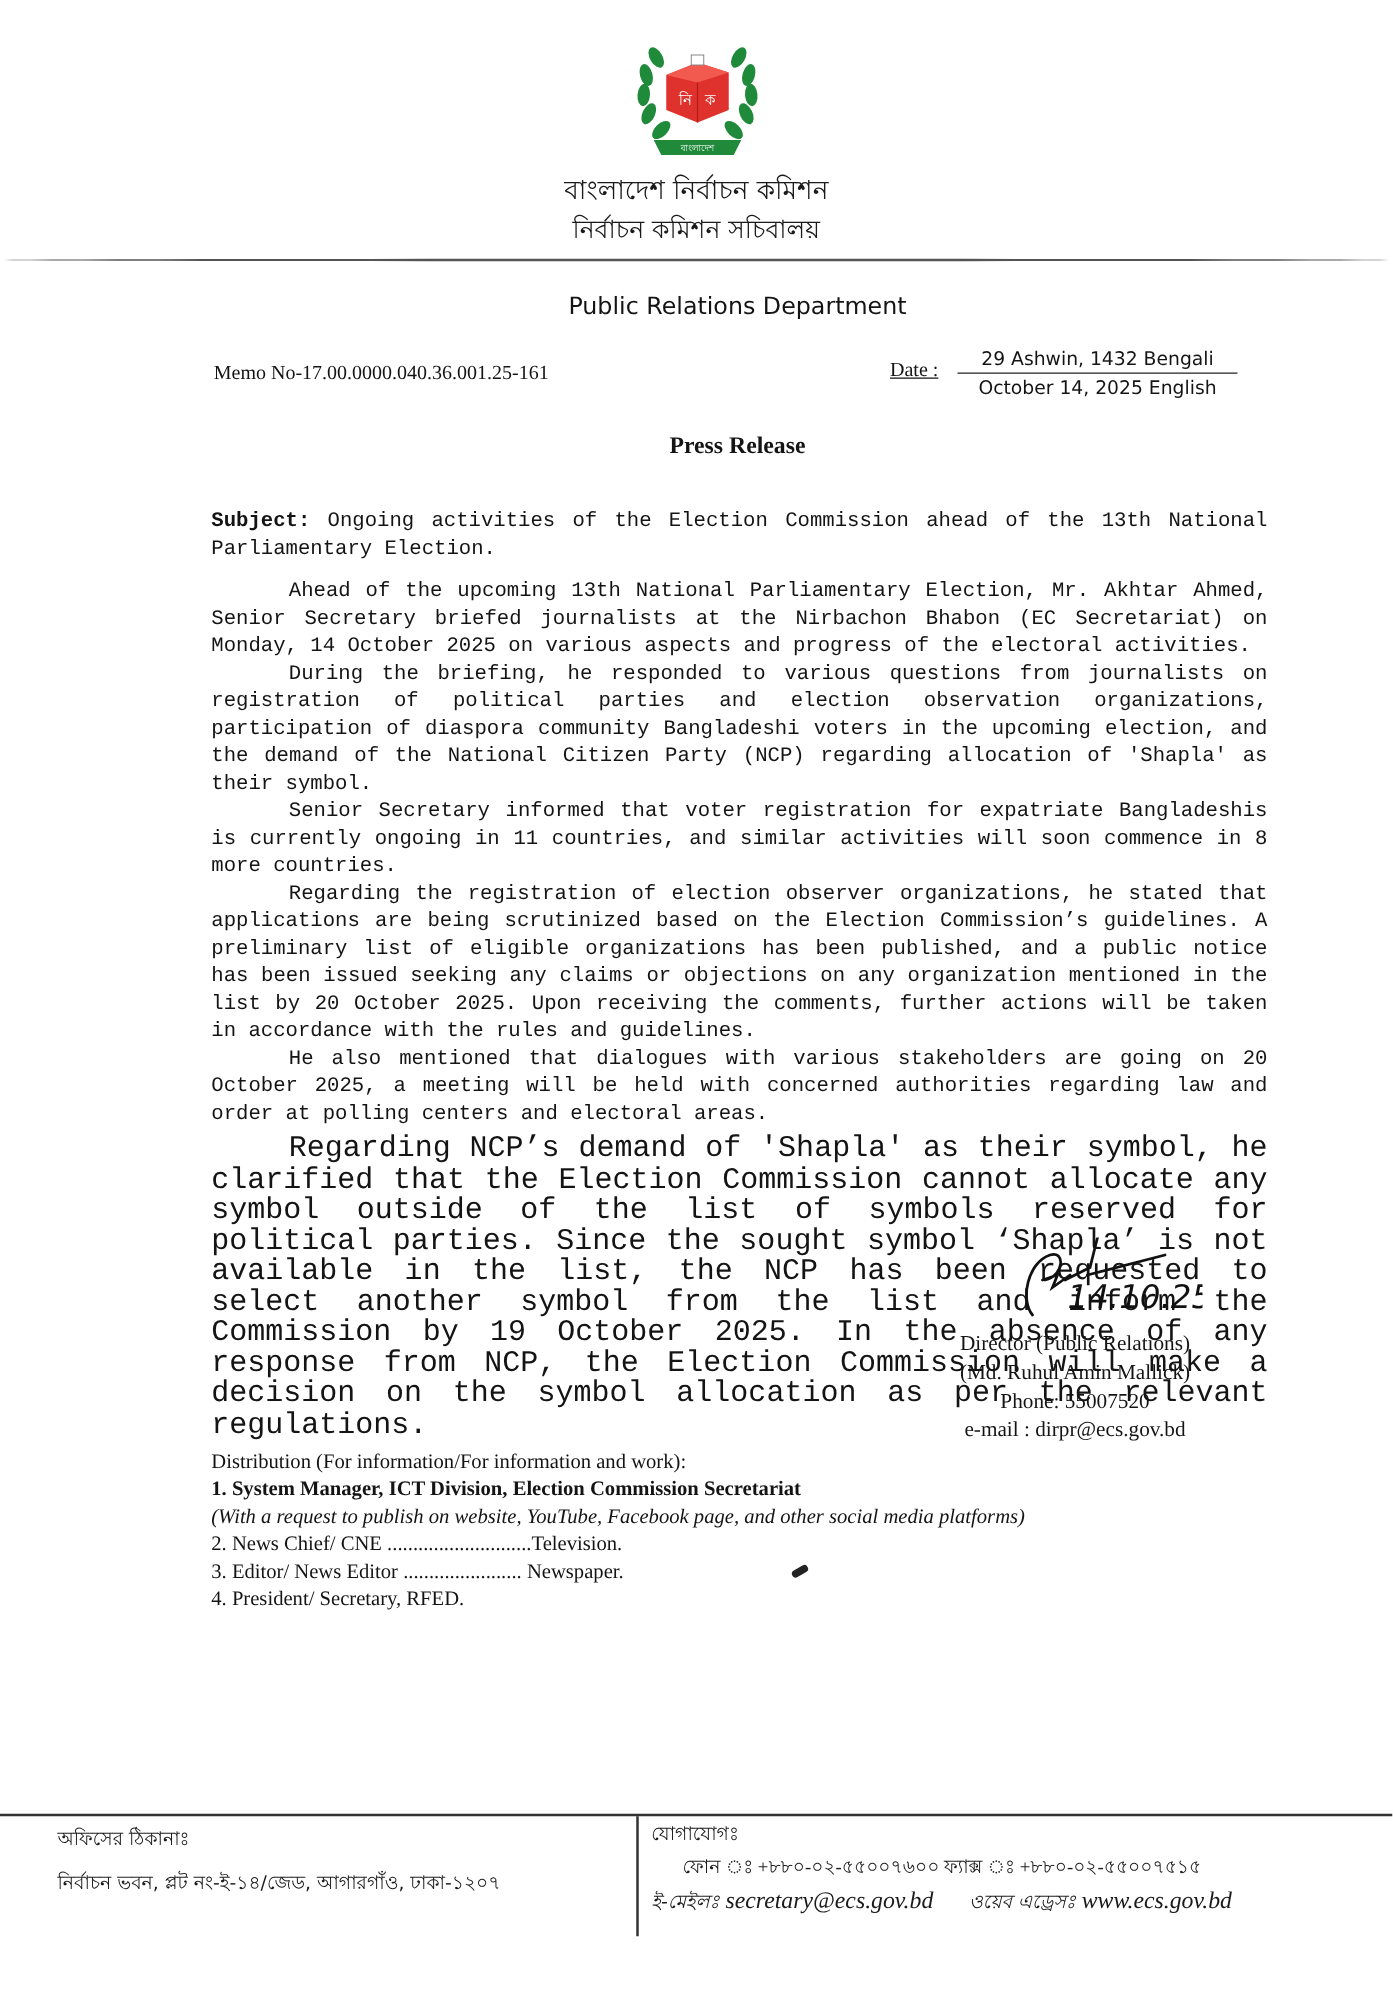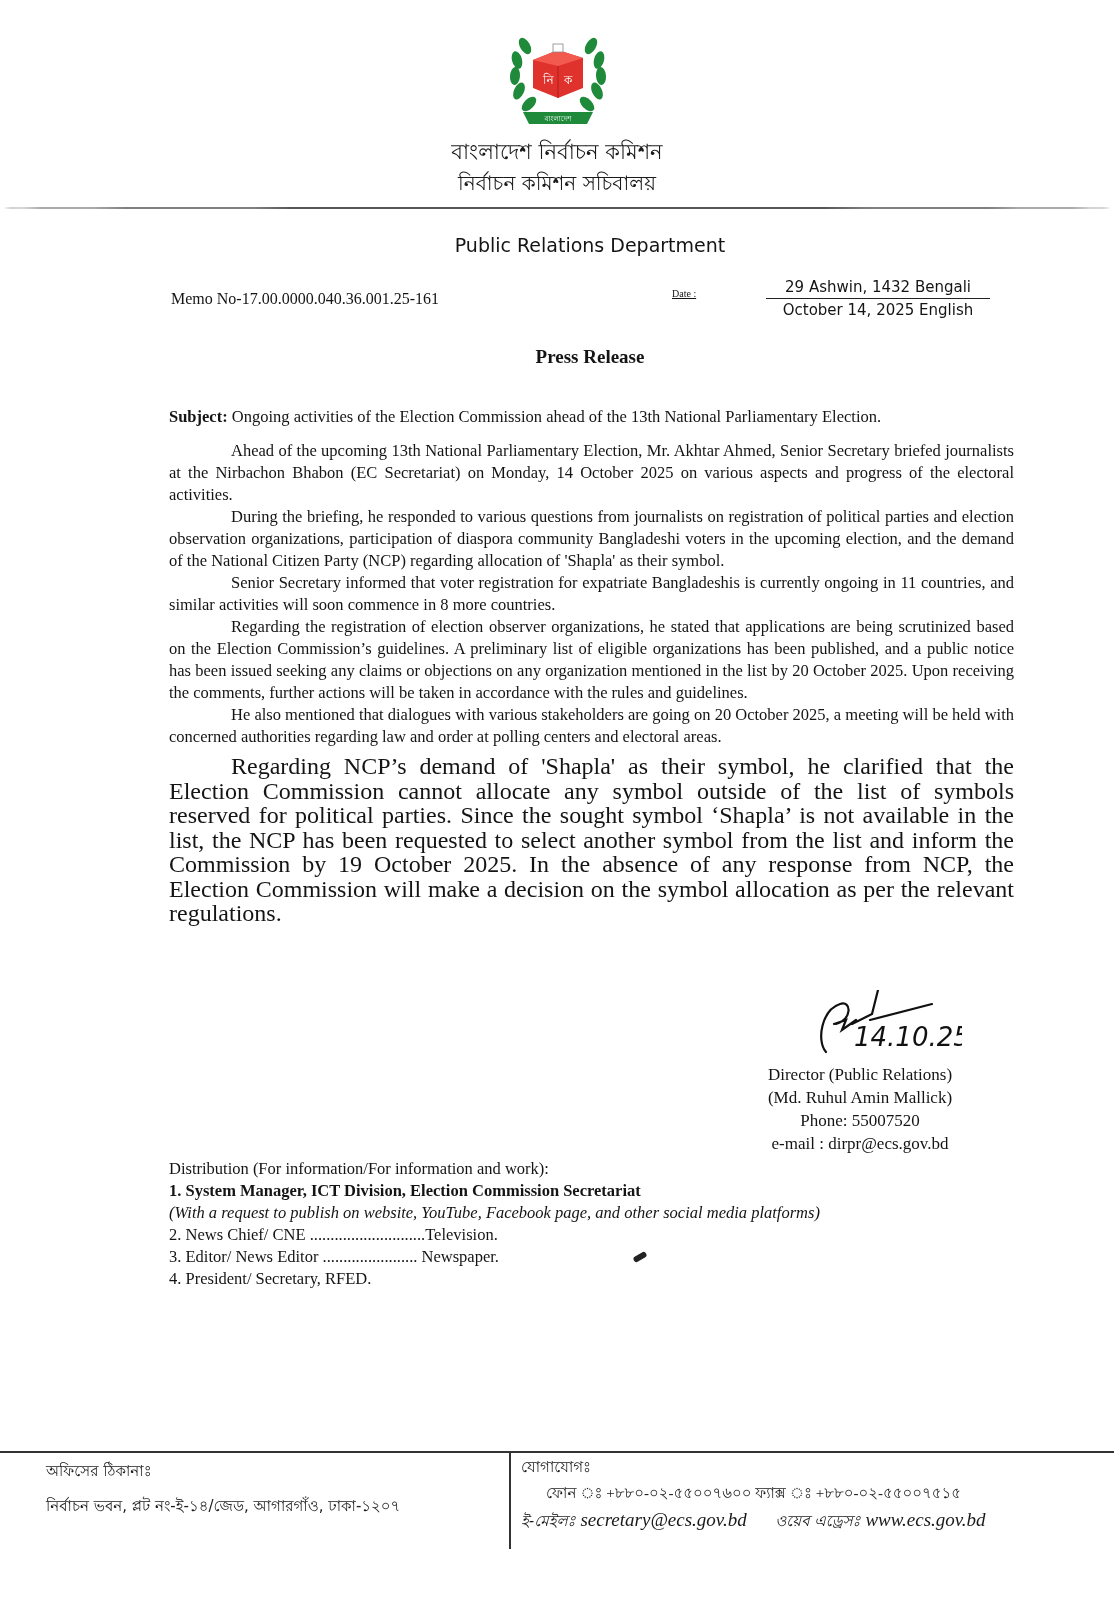--- a/index.html
+++ b/index.html
@@ -6,27 +6,27 @@
   body { width:1114px; height:1600px; position:relative; overflow:hidden; color:#141414;
          font-family:"Liberation Serif", serif; }
   .abs { position:absolute; }
   .logo { left:503px; top:28px; width:110px; height:100px; }
   .bn-title { left:0; width:1114px; text-align:center; font-family:"DejaVu Sans", sans-serif; color:#1a1a1a; }
   #bn1 { top:136px; font-size:21px; }
   #bn2 { top:168px; font-size:20px; }
   .header-rule { left:0; top:207px; width:1114px; height:2px; background:#555; border-radius:50%; }
   .dept { left:0; width:1180px; top:234px; text-align:center; font-family:"DejaVu Sans", sans-serif; font-size:19px; }
   .memo { left:171px; top:290px; font-size:16px; }
-  .date-label { left:672px; top:288px; font-size:10px;text-decoration:underline; }
+  .date-label { left:712px; top:288px; font-size:16px;text-decoration:underline; }
   .date-block { left:766px; top:278px; width:224px; text-align:center; font-family:"DejaVu Sans", sans-serif; font-size:15px; }
   .date-block .top { border-bottom:1.5px solid #222; padding-bottom:2px; }
   .date-block .bot { padding-top:2px; }
   .press { left:0; width:1180px; top:346px; text-align:center; font-weight:bold; font-size:19px; }
   .body { left:169px; top:406px; width:845px; font-size:16.5px; line-height:22px; text-align:justify; }
-  .body p { margin:0; }
+  .body p { margin:0;font-family:Liberation Mono, monospace; }
   .body .indent { text-indent:62px; }
   .body .subject { margin-bottom:12px; }
   .body .subject b { font-weight:bold; }
   .body .last { font-size:24px; line-height:24.5px; margin-top:6px; }
   .sig { left:812px; top:990px; width:150px; height:70px; }
   .signatory { left:700px; top:1063px; width:320px; text-align:center; font-size:17px; line-height:23px; }
   .dist { left:169px; top:1158px; width:800px; font-size:16.5px; line-height:22px; }
   .dist p { margin:0; }
   .dist .b { font-weight:bold; }
   .dist .i { font-style:italic; }

